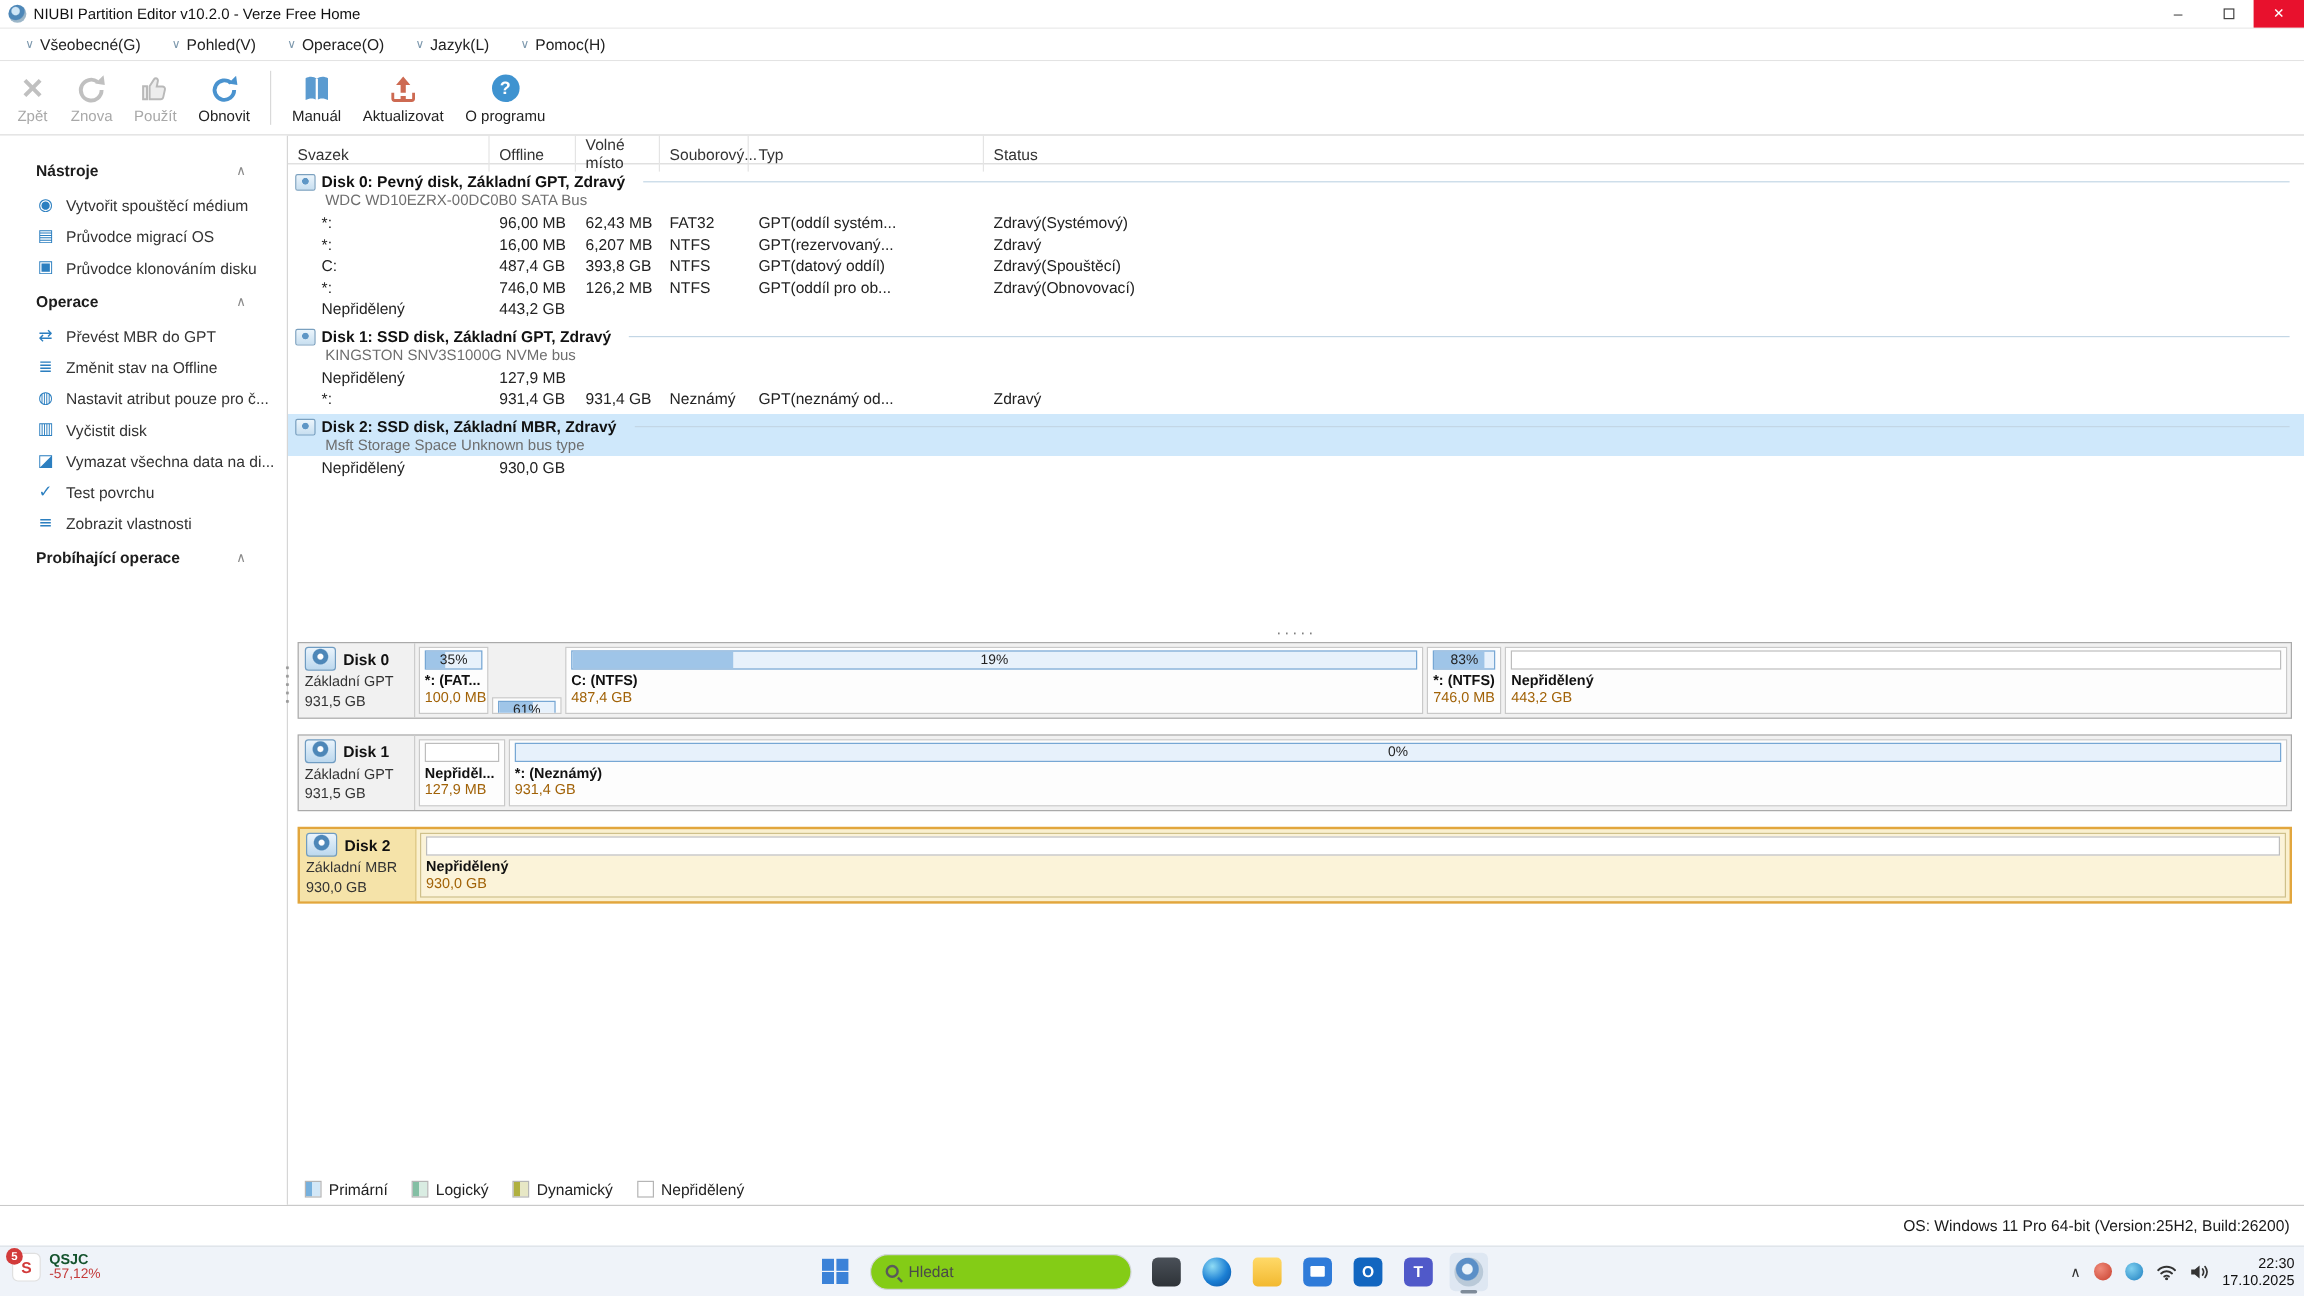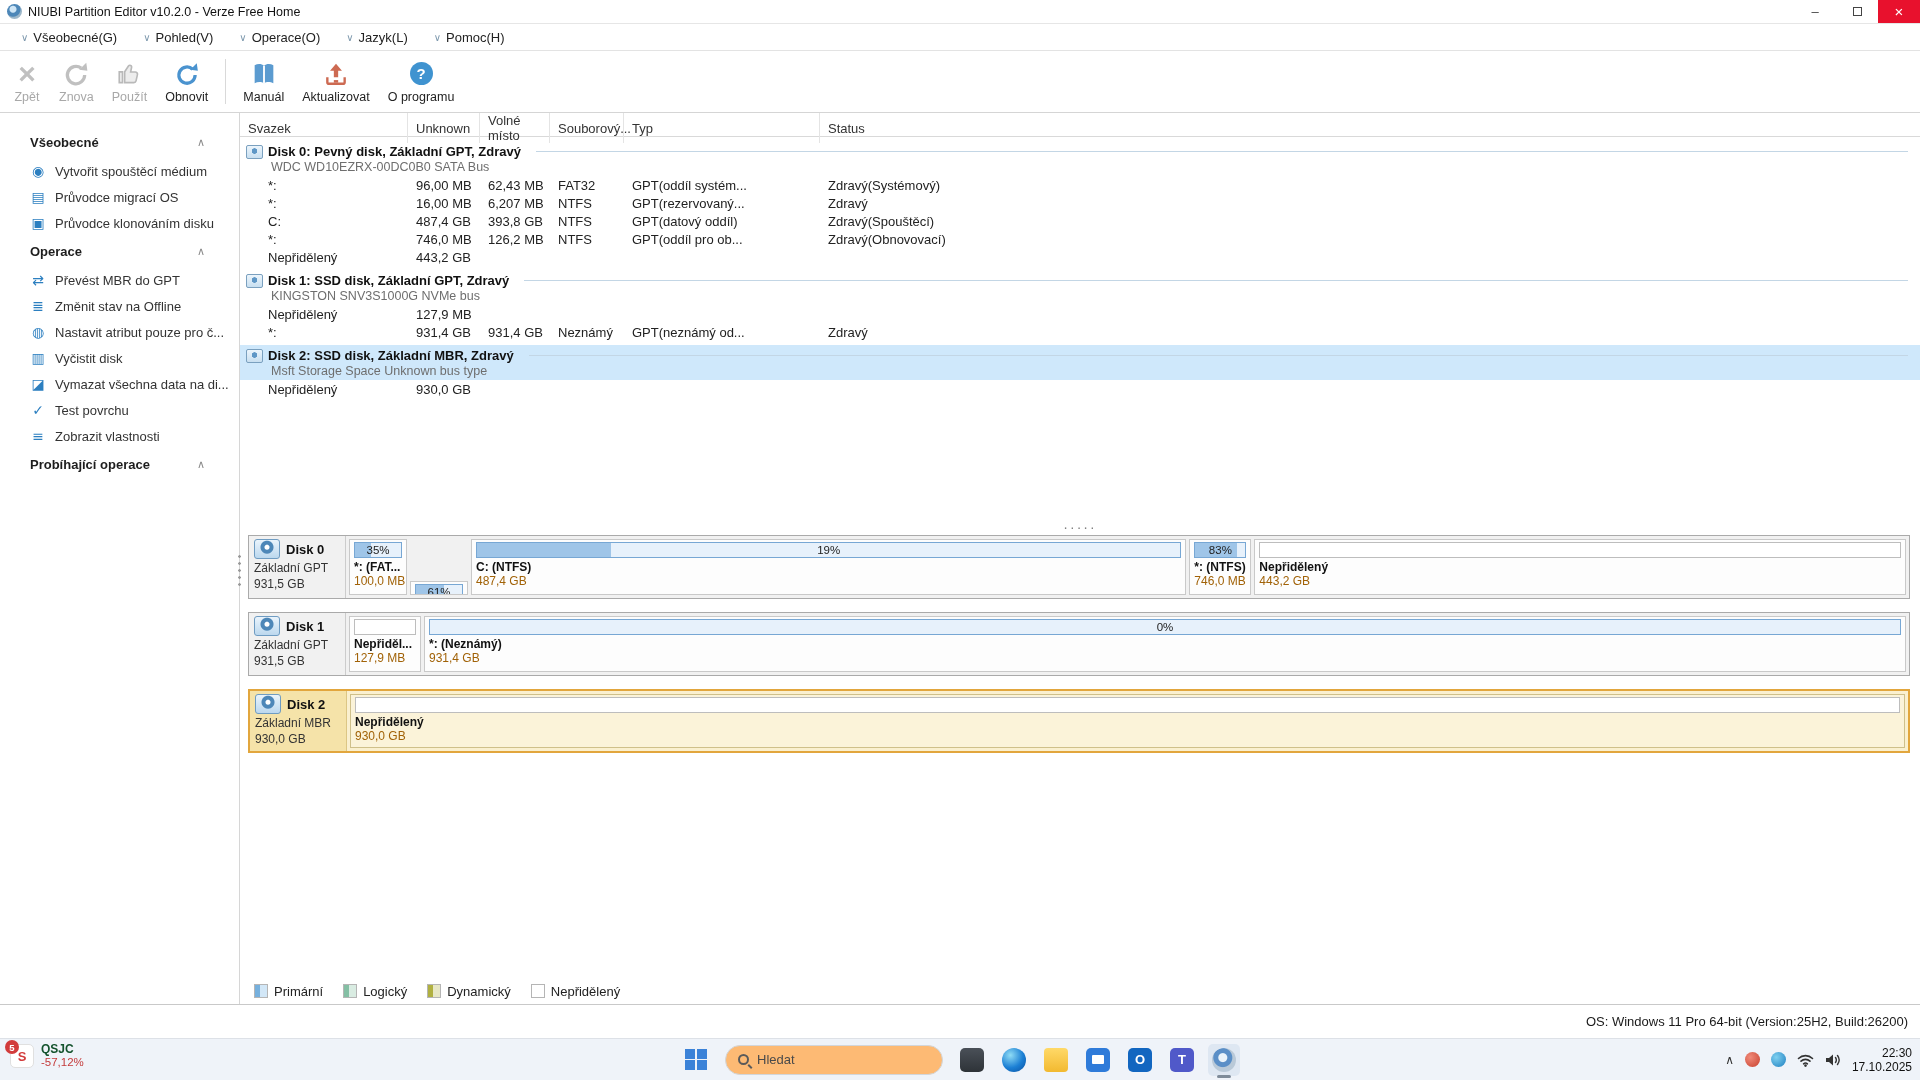--- a/index.html
+++ b/index.html
@@ -107,21 +107,21 @@
   .tk-widget { position:absolute; left:10px; top:4px; display:flex; align-items:center; gap:7px; }
   .tk-logo { width:24px; height:24px; border-radius:5px; background:#fff; border:1px solid #e0e0e0; position:relative;
     display:flex; align-items:center; justify-content:center; color:#d23b3b; font-weight:bold; font-size:13px; }
   .tk-badge { position:absolute; left:-6px; top:-5px; width:14px; height:14px; border-radius:50%; background:#d23b3b;
     color:#fff; font-size:9.5px; display:flex; align-items:center; justify-content:center; }
   .tk-ticker { font-size:12px; color:#14532d; line-height:13px;font-weight:bold; }
   .tk-change { font-size:11.5px; color:#c43b3b; line-height:13px; }
   .tk-center { position:absolute; left:50%; top:0; transform:translateX(-50%); height:100%; display:flex; align-items:center; gap:13px; }
   .start-logo { width:22px; height:22px; display:grid; grid-template-columns:10px 10px; grid-template-rows:10px 10px; gap:1.5px; }
   .start-logo span { background:#3b82d8; }
-  .search-pill { width:218px; height:30px; border-radius:15px; background:#fdba74; border:1px solid #d2d6db;
+  .search-pill { width:218px; height:30px; border-radius:15px; background:#84cc16; border:1px solid #d2d6db;
     display:flex; align-items:center; gap:8px; padding-left:12px; color:#4a4a4a; }
   .mag { width:11px; height:11px; border:2px solid #5a5a5a; border-radius:50%; position:relative; flex:none; }
   .mag::after { content:""; position:absolute; width:2px; height:5px; background:#5a5a5a; transform:rotate(-45deg); left:9px; top:8px; }
   .tk-app { width:32px; height:32px; border-radius:5px; display:flex; align-items:center; justify-content:center; position:relative; }
   .tk-app.active { background:#dee7f2; }
   .tk-app.active::after { content:""; position:absolute; bottom:-2px; left:50%; transform:translateX(-50%);
     width:14px; height:3px; border-radius:2px; background:#7e8b99; }
   .ai { width:24px; height:24px; border-radius:5px; display:flex; align-items:center; justify-content:center; color:#fff; font-weight:bold; font-size:13px; }
   .tk-tray { position:absolute; right:8px; top:0; height:100%; display:flex; align-items:center; gap:11px; }
   .tray-ico { font-size:12px; color:#333; font-family:"DejaVu Sans",sans-serif; }
@@ -227,21 +227,21 @@
           <span class="qball">?</span>
         </span>
         <span class="tb-label">O programu</span>
       </div>
     </div>
 
   <div class="main">
     <aside class="sidebar" id="sidebar">
       <div class="v-dots"></div>
     <div class="sb-section-header">
-          <span class="sb-title">Všeobecné</span>
+          <span class="sb-title">Nástroje</span>
           <span class="sb-chev">∧</span>
         </div>
         <div class="sb-item">
           <span class="sb-glyph">◉</span>
           <span class="sb-item-label">Vytvořit spouštěcí médium</span>
         </div>
         <div class="sb-item">
           <span class="sb-glyph">▤</span>
           <span class="sb-item-label">Průvodce migrací OS</span>
         </div>
@@ -283,21 +283,21 @@
         </div>
         <div class="sb-section-header">
           <span class="sb-title">Probíhající operace</span>
           <span class="sb-chev">∧</span>
         </div>
       </aside>
 
     <section class="content">
       <div class="cols t-header" id="thead">
           <div class="hcell">Svazek</div>
-          <div class="hcell">Unknown</div>
+          <div class="hcell">Offline</div>
           <div class="hcell">Volné místo</div>
           <div class="hcell">Souborový...</div>
           <div class="hcell">Typ</div>
           <div class="hcell">Status</div>
         </div>
       <div class="t-body" id="tbody">
           <div class="group">
             <div class="g-head">
               <div class="g-title-row">
                 <span class="drive-ico"></span>

